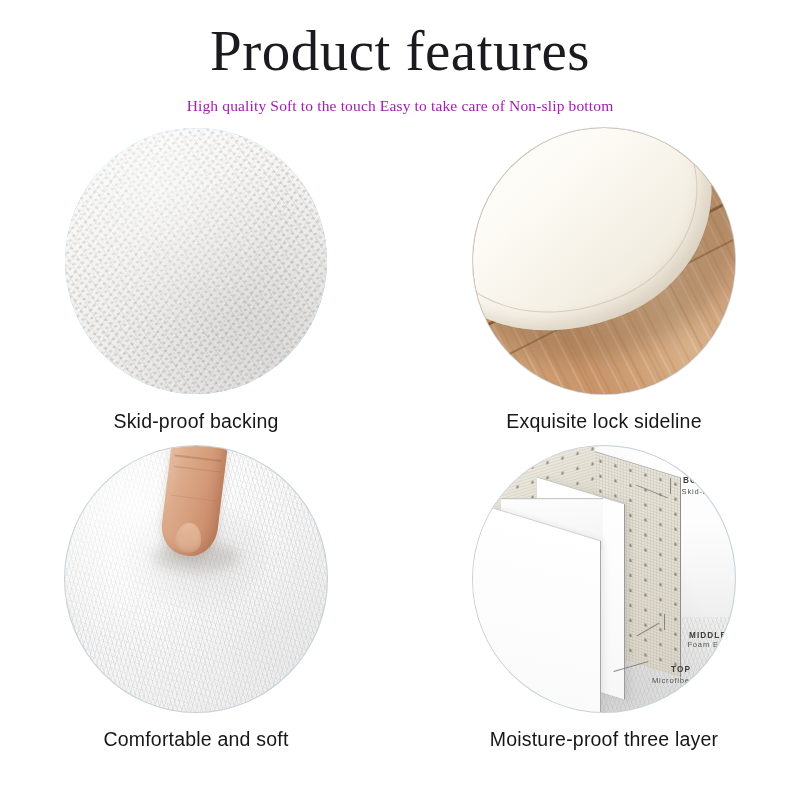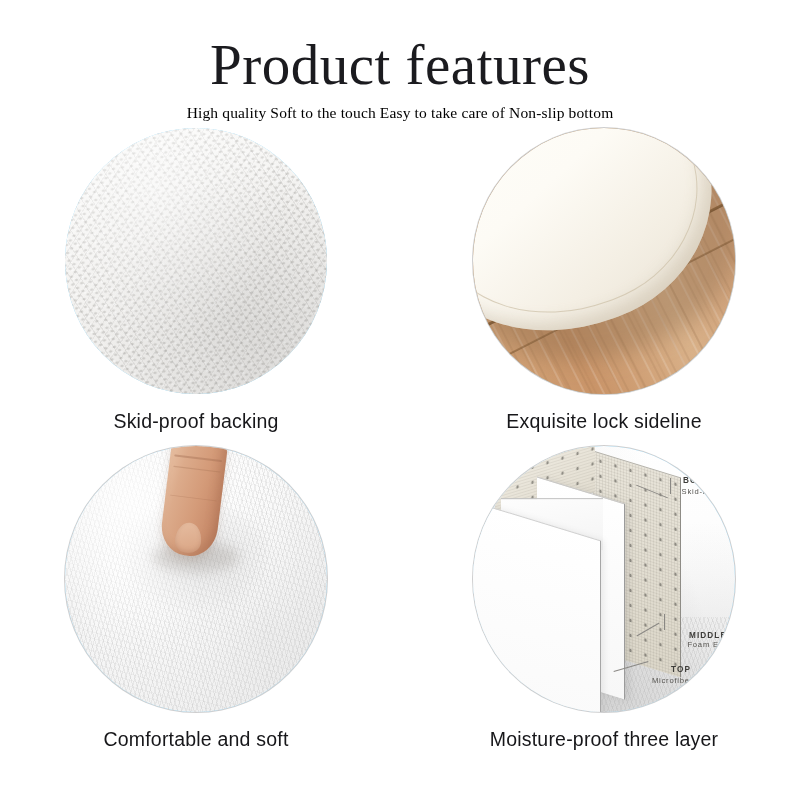--- a/index.html
+++ b/index.html
@@ -11,36 +11,36 @@
     overflow:hidden;
   }
 
   .page {
     position:relative;
     width:800px; height:800px;
     background:#ffffff;
   }
 
   
-  .header { padding-top:36px; text-align:center; }
+  .header { padding-top:22px; text-align:center; }
 
   .title {
     font-family:"Liberation Serif", serif;
     font-size:57px;
     line-height:1.02;
     color:#1b1b1f;
     letter-spacing:0.5px;
     font-weight:400;
   }
 
   .subtitle {
     font-family:"Liberation Serif", serif;
     font-size:15.5px;
-    color:#000000;
-    margin-top:10px;
+    color:#a21caf;
+    margin-top:17px;
     letter-spacing:0.15px;
   }
 
   
   .grid {
     position:absolute;
     top:128px; left:0;
     width:800px;
     display:grid;
     grid-template-columns:1fr 1fr;

